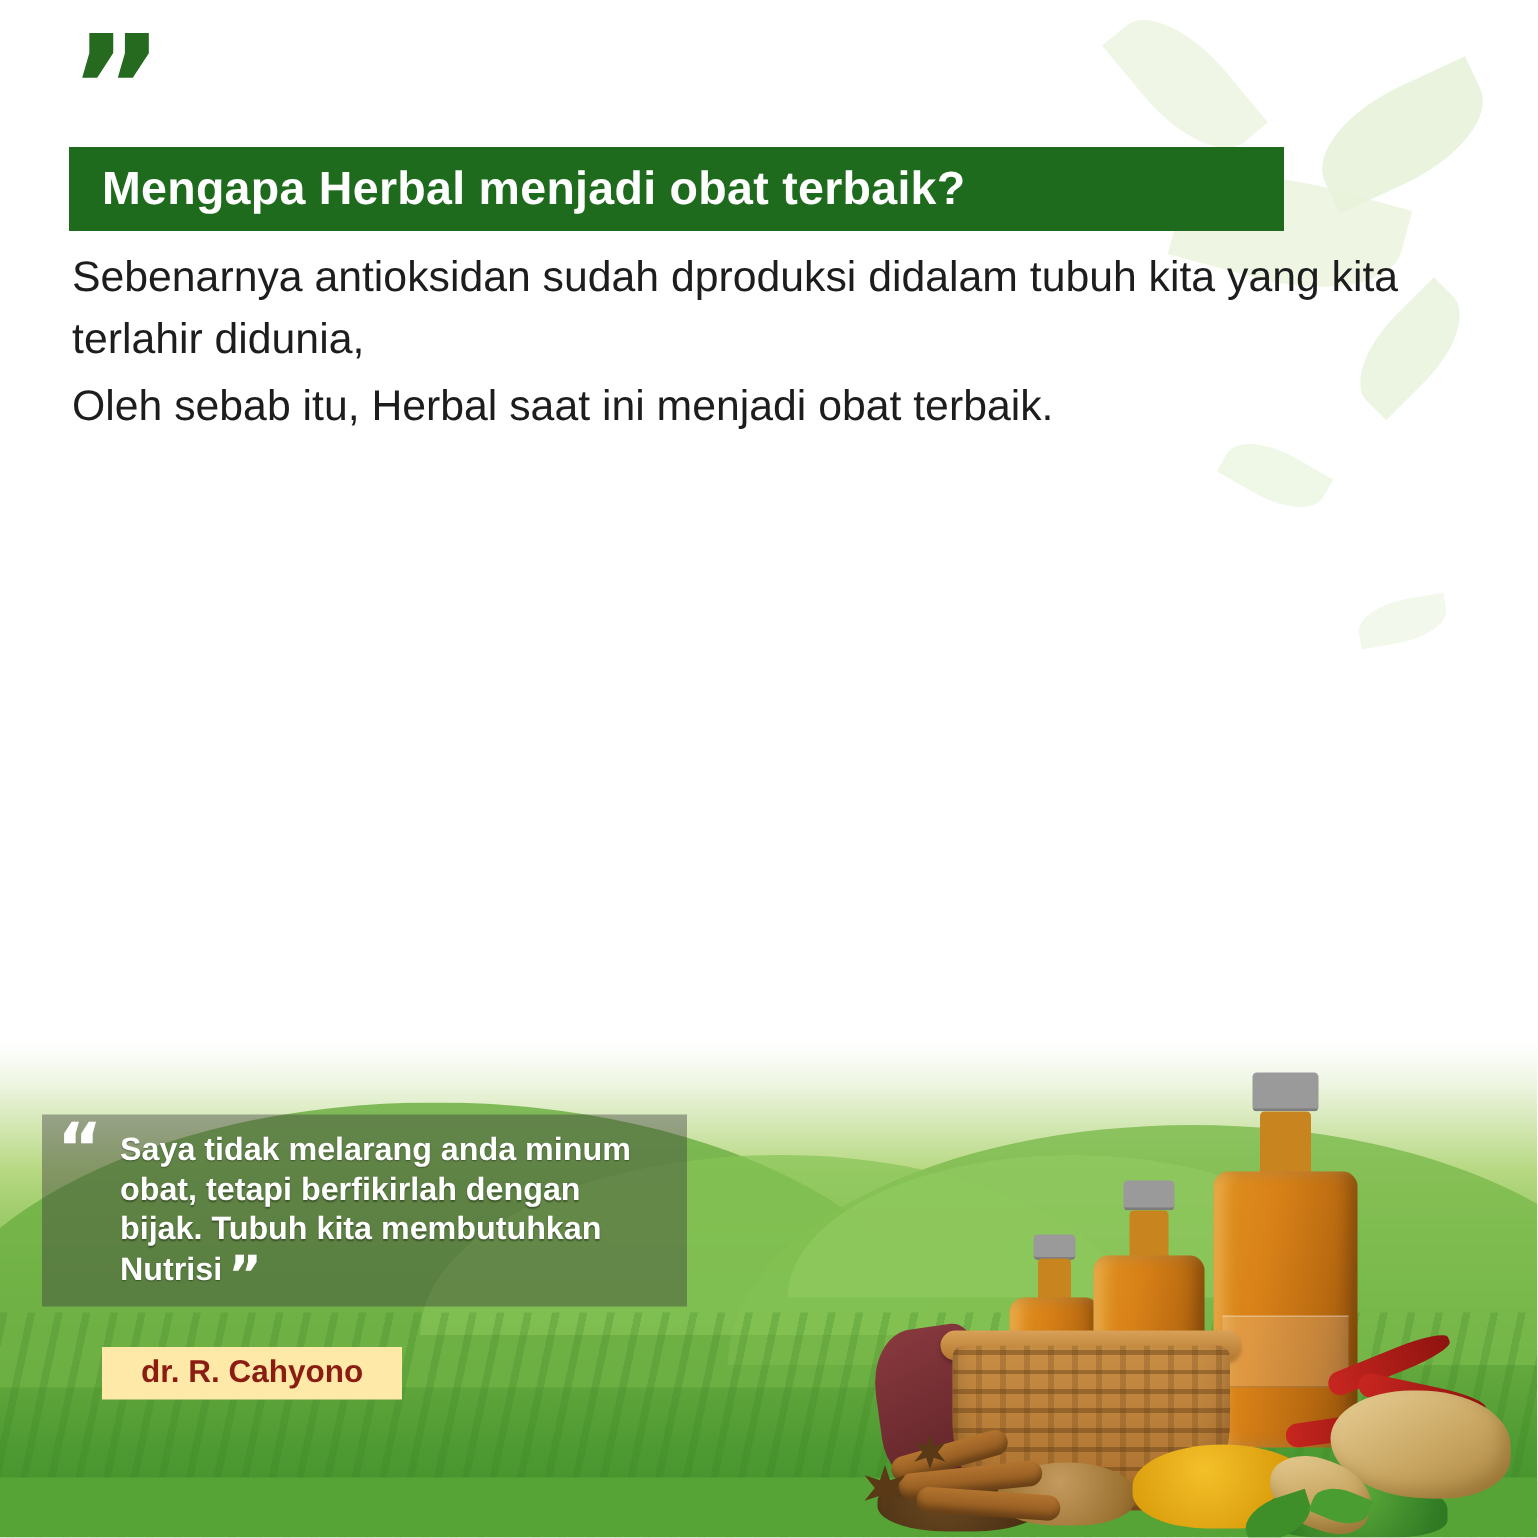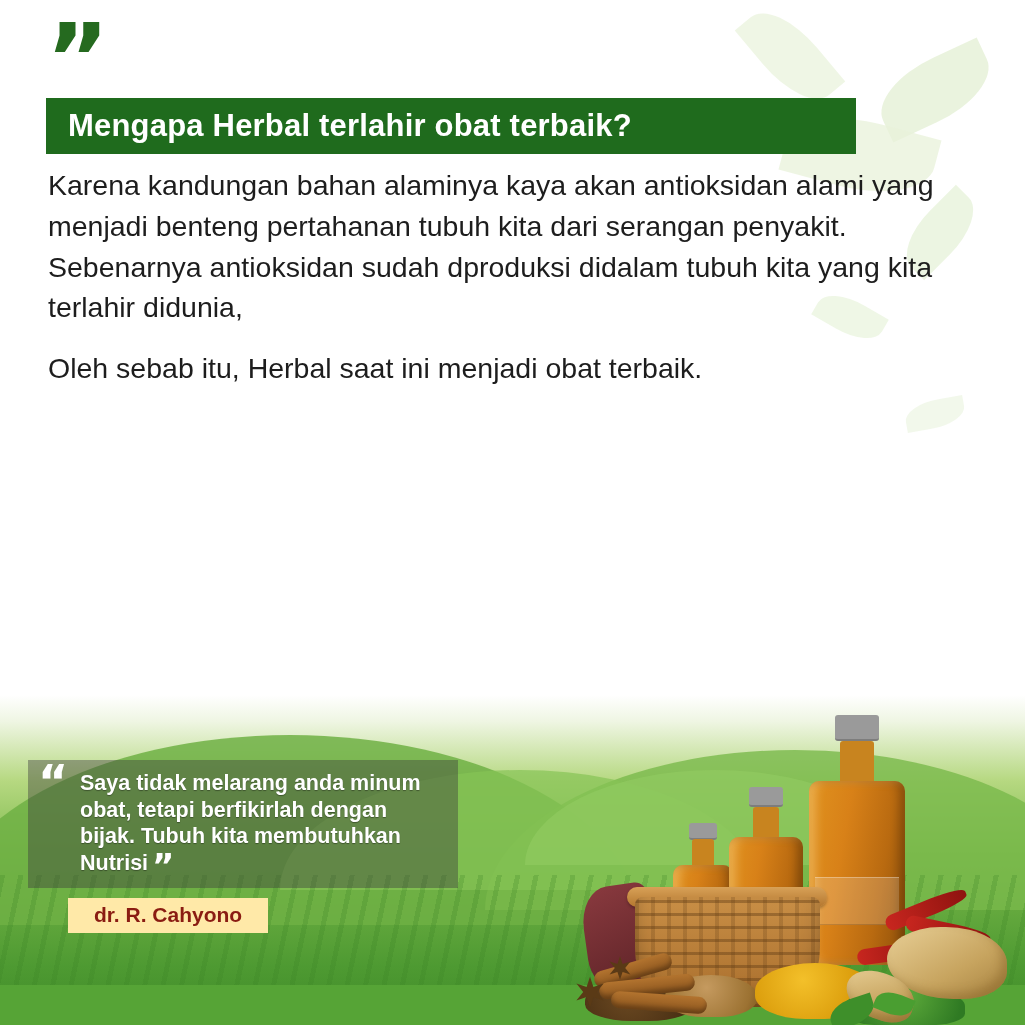--- a/index.html
+++ b/index.html
@@ -89,21 +89,21 @@
 
   
   .body-copy {
     position: absolute; left: 48px; top: 165px;
     width: 948px;
     color: #1d1d1d;
     font-size: 28.5px;
     line-height: 1.43;
   }
   .body-copy p { margin: 0; }
-  .body-copy p.gap { margin-top: 20px; }
+  .body-copy p.gap { margin-top: 4px; }
 
   
   .testimonial {
     position: absolute; left: 28px; bottom: 92px;
     width: 430px;
   }
   .testi-inner {
     position: relative;
     display: inline-block;
     background: rgba(60,60,60,.42);
@@ -118,21 +118,21 @@
   .testi-text {
     color: #ffffff; font-weight: 700; font-size: 21.5px; line-height: 1.23;
     text-shadow: 0 1px 1px rgba(0,0,0,.35);
   }
   .testi-quote-close {
     font-family: "DejaVu Sans", sans-serif;
     font-size: 34px; line-height: 0; color: #ffffff; font-weight: 700;
     position: relative; top: 8px; left: 4px; letter-spacing: -2px;
   }
   .author {
-    margin-top: 10px; margin-left: 40px;
+    margin-top: 27px; margin-left: 40px;
     display: inline-block;
     background: #ffe9a8;
     color: #8a1c12;
     font-weight: 700; font-size: 21px;
     padding: 5px 26px 6px 26px;
   }
 
   
   .product-area {
     position: absolute; right: 0; bottom: 0; width: 520px; height: 330px;
@@ -292,25 +292,24 @@
       <div class="hill h3"></div>
       <div class="hill h4"></div>
     </div>
     <div class="rows"></div>
     <div class="bottom-bar"></div>
   </div>
 
   <div class="quote-top">”</div>
 
   <div class="headline">
-    <span>Mengapa Herbal terlahir obat terbaik?</span>
+    <span>Mengapa Herbal menjadi obat terbaik?</span>
   </div>
 
   <div class="body-copy">
-    <p>Karena kandungan bahan alaminya  kaya akan antioksidan alami yang menjadi benteng pertahanan tubuh kita dari serangan penyakit.</p>
     <p>Sebenarnya antioksidan sudah dproduksi didalam tubuh kita yang kita terlahir didunia,</p>
     <p class="gap">Oleh sebab itu, Herbal saat ini menjadi obat terbaik.</p>
   </div>
 
   <div class="testimonial">
     <div class="testi-inner">
       <span class="testi-quote-open">“</span>
       <span class="testi-text">Saya tidak melarang anda minum obat, tetapi berfikirlah dengan bijak. Tubuh kita membutuhkan Nutrisi</span><span class="testi-quote-close">”</span>
     </div>
     <div class="author">dr. R. Cahyono</div>

